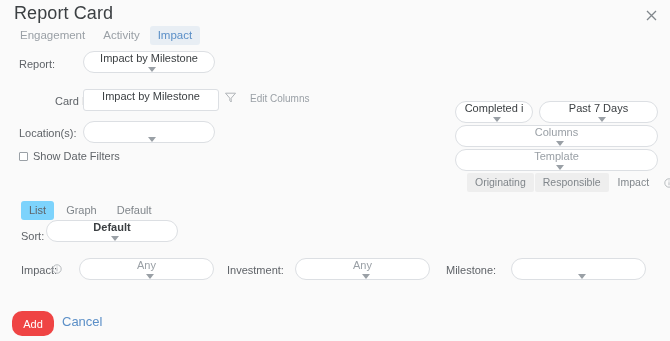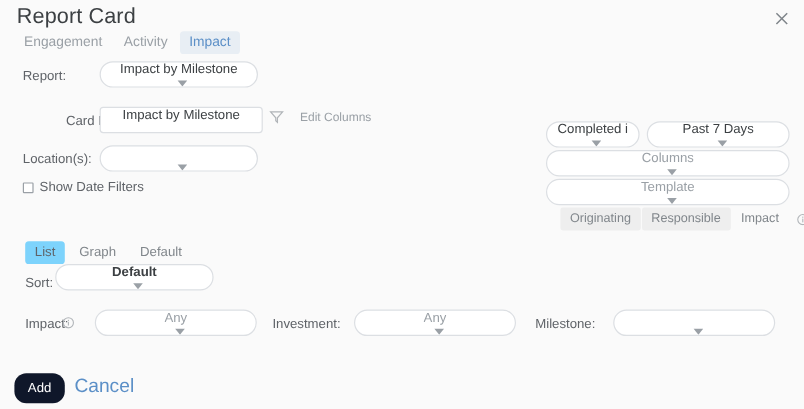--- a/index.html
+++ b/index.html
@@ -193,37 +193,37 @@
     width: 10px; height: 10px;
   }
 
   
   .btn-primary {
     position: absolute;
     left: 12px;
     top: 311px;
     width: 42px;
     height: 25px;
-    background: #0f172a;
+    background: #ef4444;
     color: #ffffff;
     border: none;
     border-radius: 10px;
     font-family: "Liberation Sans", sans-serif;
     font-size: 11px;
     cursor: pointer;
     display: flex;
     align-items: center;
     justify-content: center;
     padding: 0;
   }
   .btn-link {
     position: absolute;
     left: 62px;
     top: 314px;
-    font-size: 16px;
+    font-size: 13px;
     color: #5b8fc7;
     cursor: pointer;
     white-space: nowrap;
   }
 </style>
 </head>
 <body>
 
 <div class="dialog-title">Report Card</div>
 

